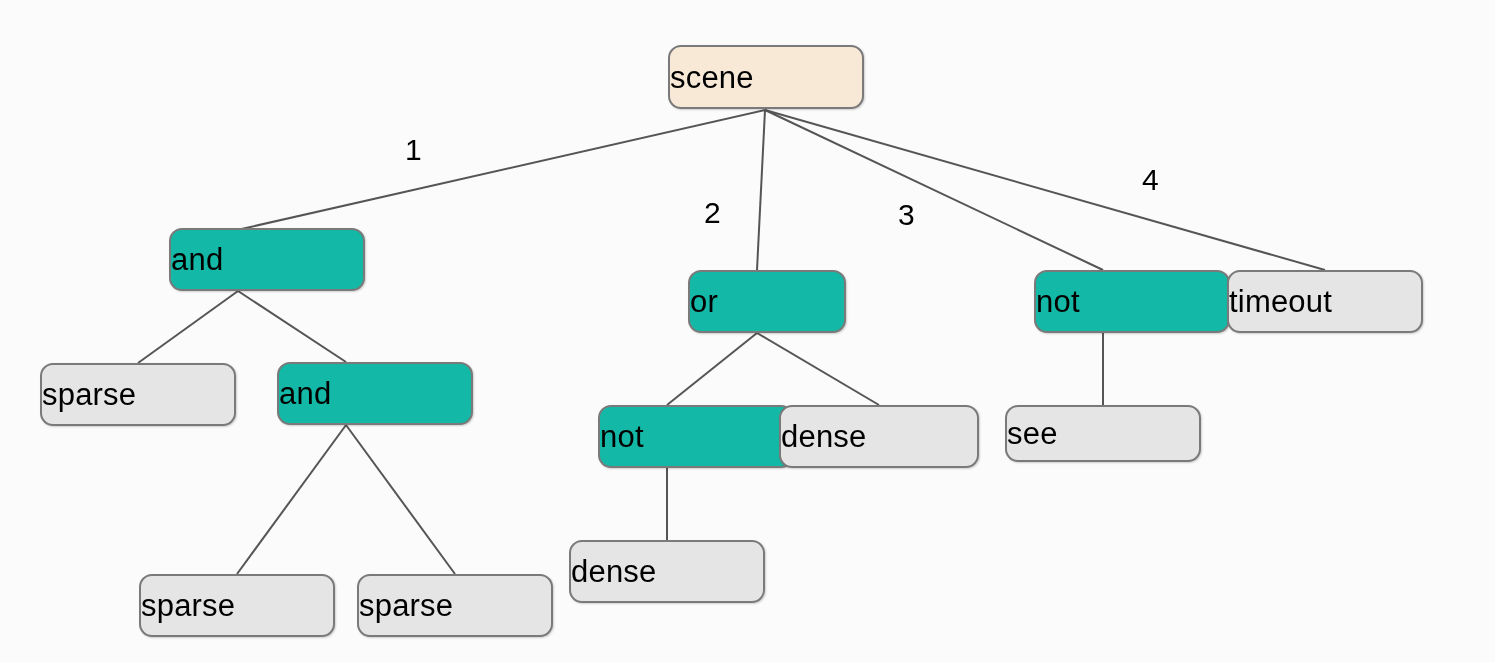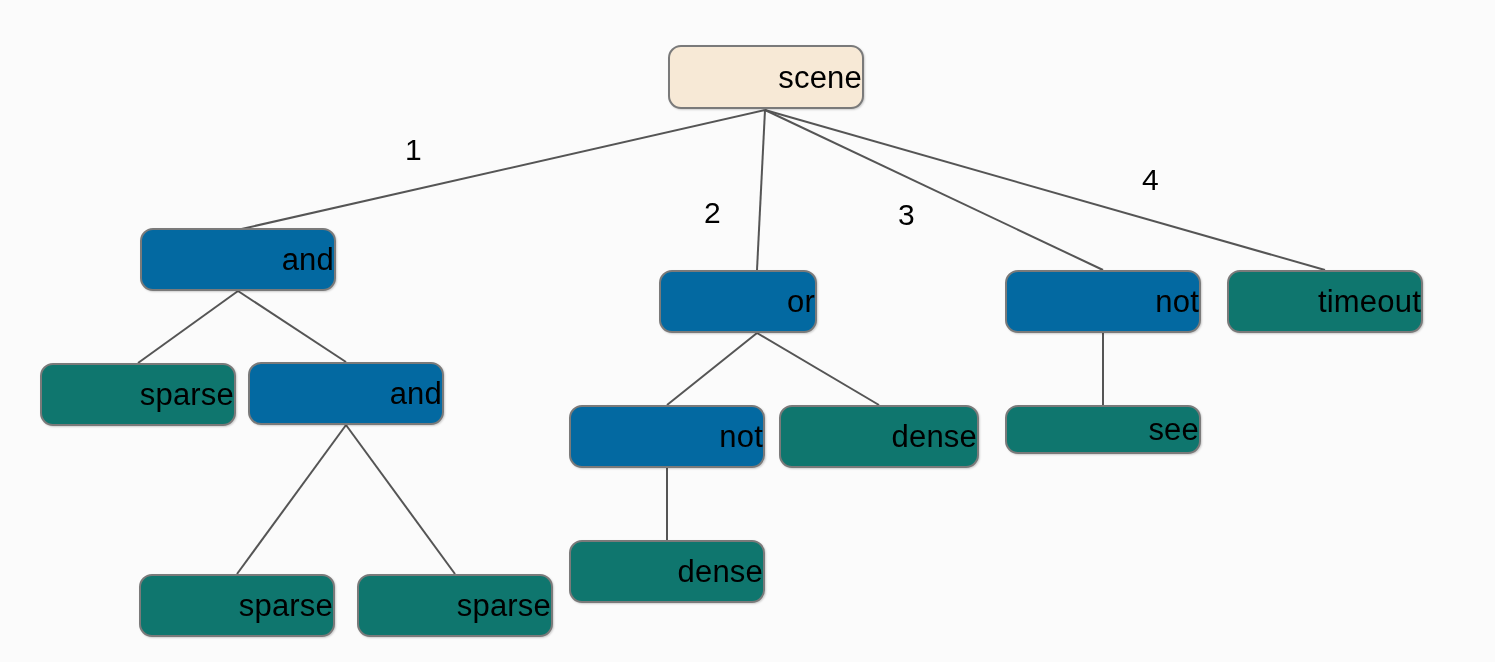--- a/index.html
+++ b/index.html
@@ -22,33 +22,33 @@
     top: 0;
     width: 1495px;
     height: 662px;
     pointer-events: none;
   }
   .node {
     position: absolute;
     box-sizing: border-box;
     display: flex;
     align-items: center;
-    justify-content: flex-end;
+    justify-content: flex-start;
     border: 2px solid #7a7a7a;
     border-radius: 13px;
     color: #000000;
     font-size: 31px;
     line-height: 1;
     letter-spacing: 0.2px;
     white-space: nowrap;
     box-shadow: 1px 1px 2px rgba(0,0,0,0.18);
   }
   .node.root   { background: #f7e9d6; }
-  .node.op     { background: #0369a1; }
-  .node.leaf   { background: #0f766e; }
+  .node.op     { background: #14b8a6; margin-left: 29px; }
+  .node.leaf   { background: #e5e5e5; }
 
   .edge-label {
     position: absolute;
     color: #000000;
     font-size: 30px;
     line-height: 1;
     white-space: nowrap;
   }
 </style>
 </head>
@@ -98,21 +98,21 @@
       </div>
       <div class="node leaf" style="left: 779px; top: 405px; width: 200px; height: 63px;">
         <span>dense</span>
       </div>
       <div class="node leaf" style="left: 569px; top: 540px; width: 196px; height: 63px;">
         <span>dense</span>
       </div>
       <div class="node op" style="left: 1005px; top: 270px; width: 196px; height: 63px;">
         <span>not</span>
       </div>
-      <div class="node leaf" style="left: 1005px; top: 405px; width: 196px; height: 49px;">
+      <div class="node leaf" style="left: 1005px; top: 405px; width: 196px; height: 57px;">
         <span>see</span>
       </div>
       <div class="node leaf" style="left: 1227px; top: 270px; width: 196px; height: 63px;">
         <span>timeout</span>
       </div>
     </div>
   <div id="label-layer">
       <div class="edge-label" style="left: 405px; top: 135px;">1</div>
       <div class="edge-label" style="left: 704px; top: 198px;">2</div>
       <div class="edge-label" style="left: 898px; top: 200px;">3</div>

